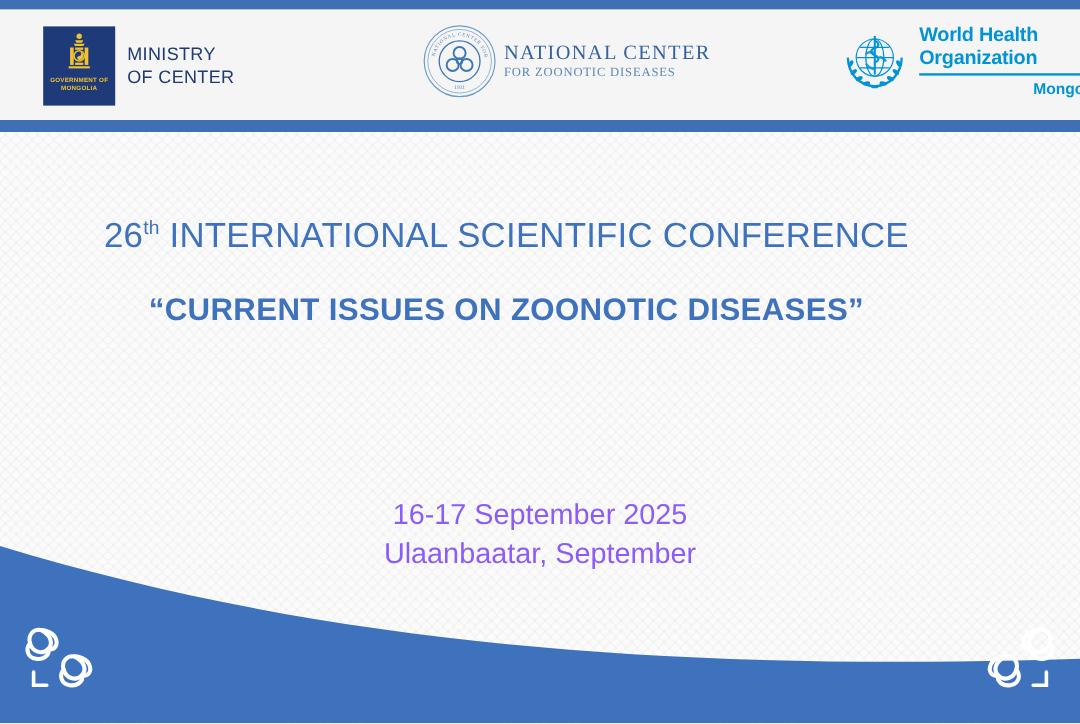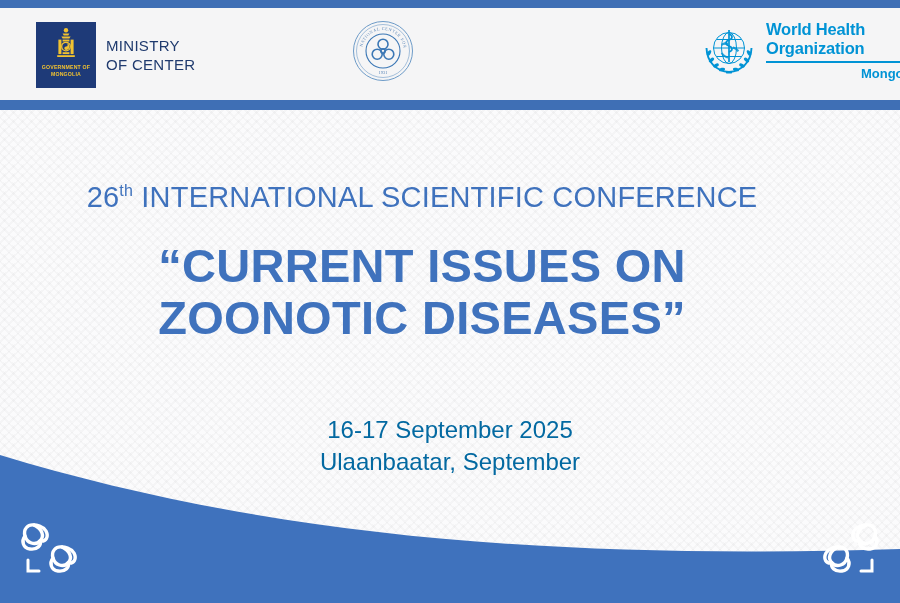--- a/index.html
+++ b/index.html
@@ -91,27 +91,27 @@
   .who-l2 { color:#0093d5; font-size:13px; font-weight:bold; text-align:right; width:152px; }
 
   
   .headline { position:absolute; left:0; top:172px; width:844px; text-align:center; }
   .line-sub {
     color:#3f72bd; font-size:29px; font-weight:normal; letter-spacing:.2px;
     line-height:38px;
   }
   .line-sub sup { font-size:16px; vertical-align:super; }
   .line-main {
-    color:#3f72bd; font-size:47px; font-weight:bold; line-height:52px;
-    letter-spacing:.3px; margin-top:24px; padding:0 39px;
+    color:#3f72bd; font-size:26px; font-weight:bold; line-height:52px;
+    letter-spacing:.3px; margin-top:16px; padding:0 39px;
   }
 
   
   .meta { position:absolute; left:0; top:414px; width:900px; text-align:center; }
-  .meta div { color:#0369a1; font-size:24px; line-height:32px; }
+  .meta div { color:#8b5cf6; font-size:24px; line-height:32px; }
 
   
   .knot { position:absolute; width:72px; height:62px; }
   .knot-left  { left:14px;  bottom:22px; }
   .knot-right { right:14px; bottom:22px; transform:scaleX(-1); }
 </style>
 </head>
 <body>
 
 <div id="slide">
@@ -159,20 +159,24 @@
         <circle cx="31" cy="31" r="2.2"></circle>
       </g>
       <defs>
         <path id="arcTop" d="M 10 31 A 21 21 0 0 1 52 31"></path>
       </defs>
       <text font-family="Liberation Serif, serif" font-size="4.2" fill="#5b87b8" letter-spacing="0.6">
         <textPath href="#arcTop" startOffset="6%">NATIONAL CENTER FOR ZOONOTIC DIS</textPath>
       </text>
       <text x="31" y="54" text-anchor="middle" font-family="Liberation Serif, serif" font-size="4.5" fill="#5b87b8">1931</text>
     </svg>
+    <div class="nczd-text">
+      <div class="nczd-l1">NATIONAL CENTER</div>
+      <div class="nczd-l2">FOR ZOONOTIC DISEASES</div>
+    </div>
   </div>
 
   <div class="who">
     <svg width="58" height="58" viewBox="0 0 58 58">
       <g stroke="#0093d5" fill="none" stroke-width="1">
         <circle cx="29" cy="26" r="15.5"></circle>
         <ellipse cx="29" cy="26" rx="7.5" ry="15.5"></ellipse>
         <line x1="13.5" y1="26" x2="44.5" y2="26"></line>
         <path d="M16.8 17.5 H41.2 M16.8 34.5 H41.2"></path>
       </g>

